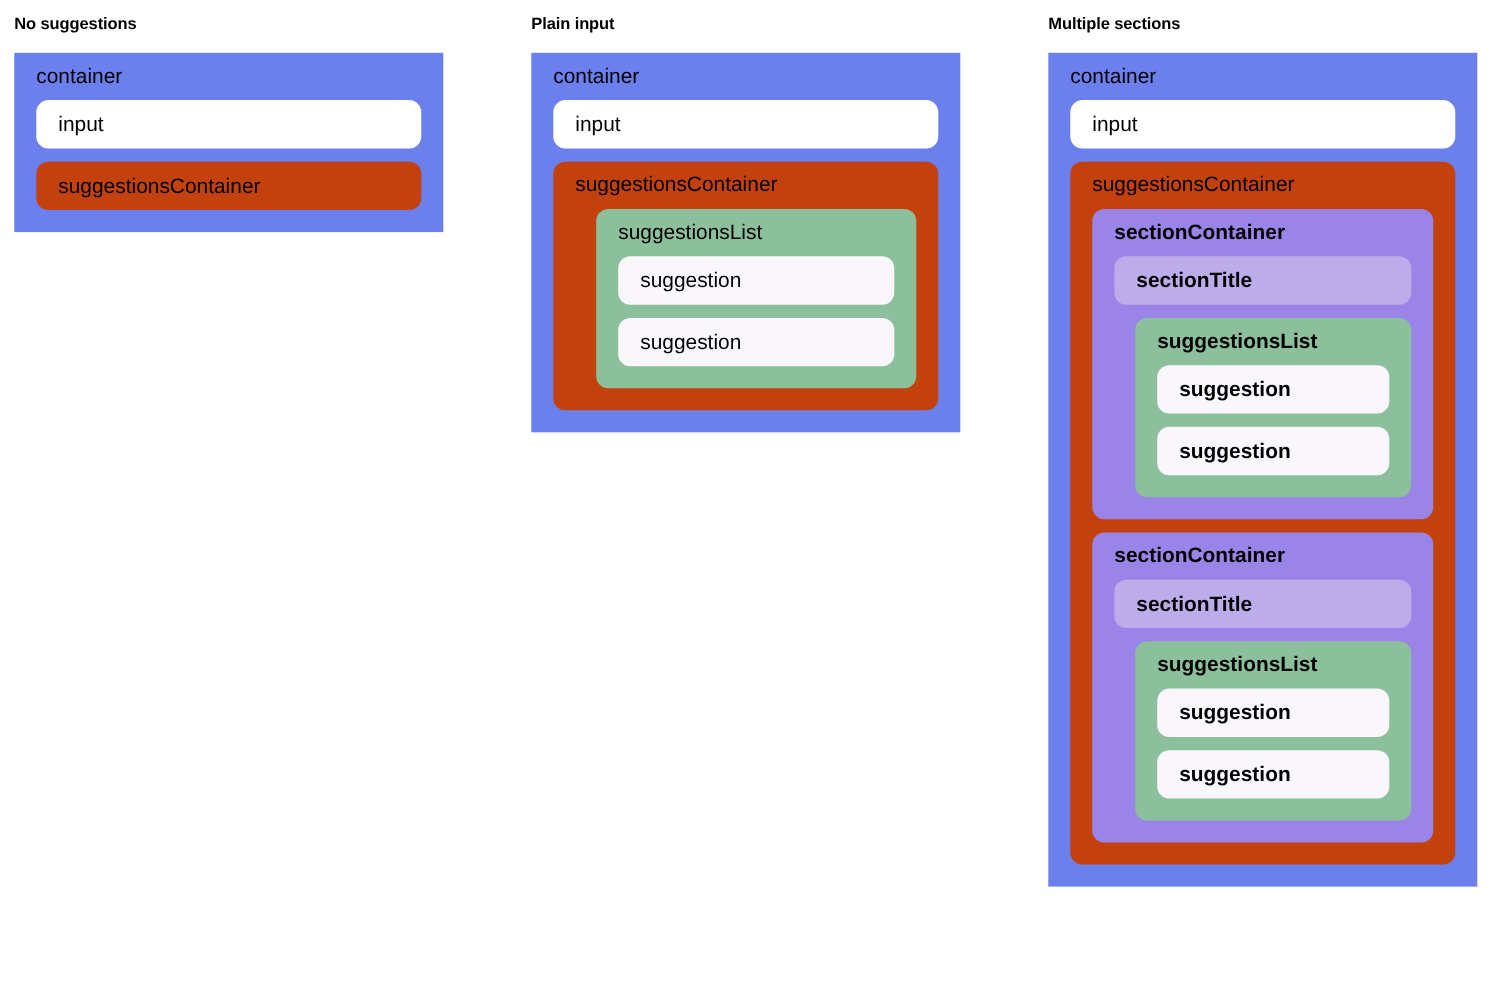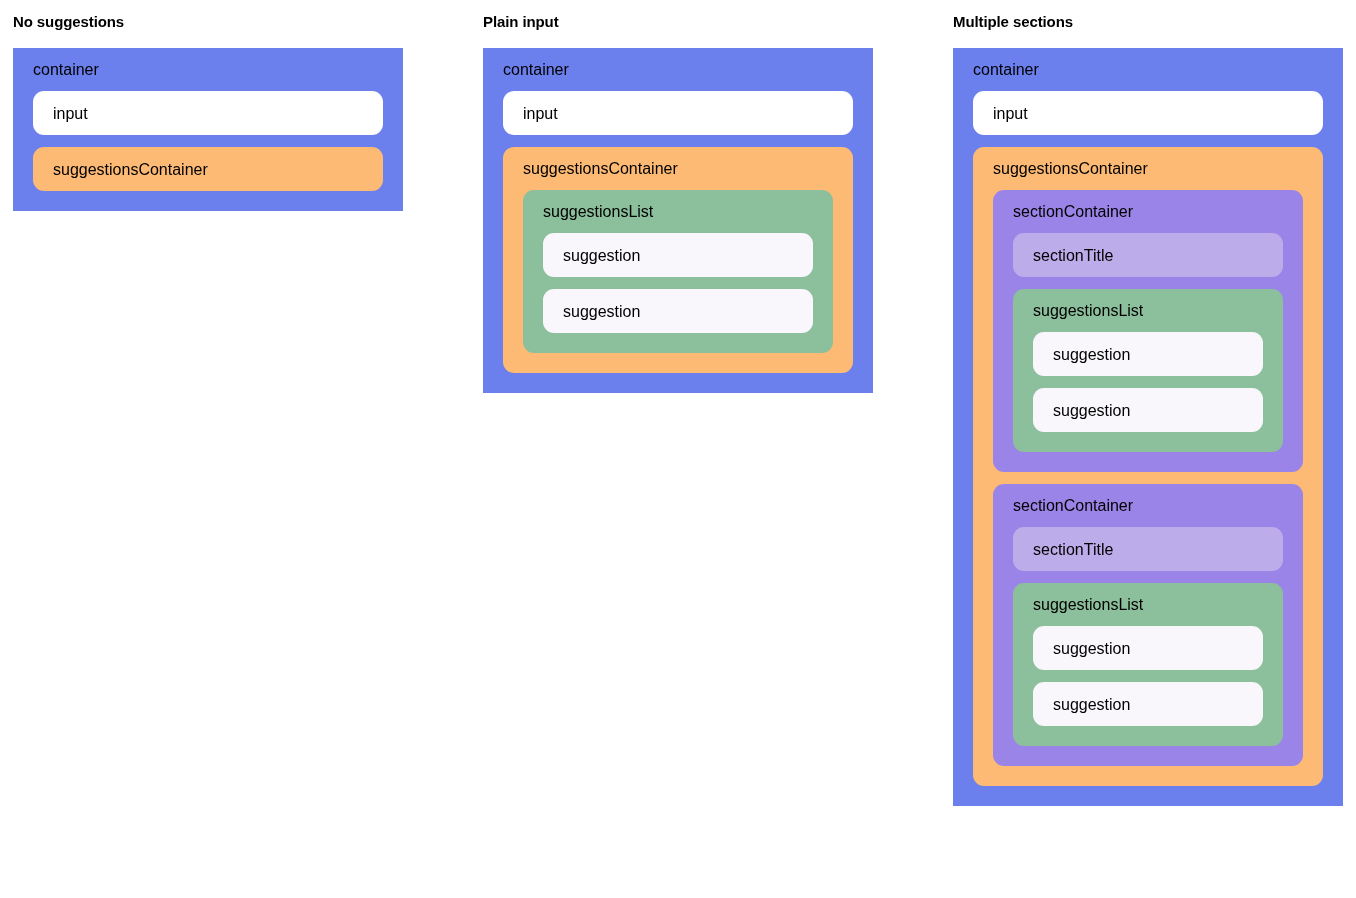--- a/index.html
+++ b/index.html
@@ -53,50 +53,50 @@
     margin-top: 12px;
     border-radius: 11px;
   }
   .box > .box:first-of-type,
   .box > .leaf:first-of-type {
     margin-top: 10px;
   }
 
   .box-label,
   .leaf-label {
-    font-size: 16px;
+    font-size: 19px;
     line-height: 19px;
     color: #000000;
     white-space: nowrap;
   }
 
   .leaf {
     box-sizing: border-box;
     height: 44px;
     display: flex;
     align-items: center;
     padding-left: 20px;
   }
 
   
   .c-container          { background: #6b80ed; }
   .c-input              { background: #ffffff; }
-  .c-suggestions-container { background: #fdba74; }
+  .c-suggestions-container { background: #c2410c; }
   .c-suggestions-list   { background: #8cbf9b; }
   .c-suggestion         { background: #f9f7fc; text-align: center; }
   .c-section-container  { background: #9b84e8; }
   .c-section-title      { background: #bdacea; }
 
   
   .container-box { margin-top: 17px; padding: 12px 20px 20px 20px; }
 
   
   .c-suggestions-container.box { padding: 12px 20px 20px 20px; }
-  .c-suggestions-list.box      { padding: 12px 20px 20px 20px; }
-  .c-section-container.box     { padding: 12px 20px 20px 20px; }
+  .c-suggestions-list.box      { padding: 12px 20px 20px 20px; margin-left: 19px; }
+  .c-section-container.box     { padding: 12px 20px 20px 20px; font-weight: bold; }
 </style>
 </head>
 <body>
 
 <div class="board">
 
   <section class="column col-1">
     <h2 class="col-heading">No suggestions</h2>
 
     <div class="box container-box c-container">

